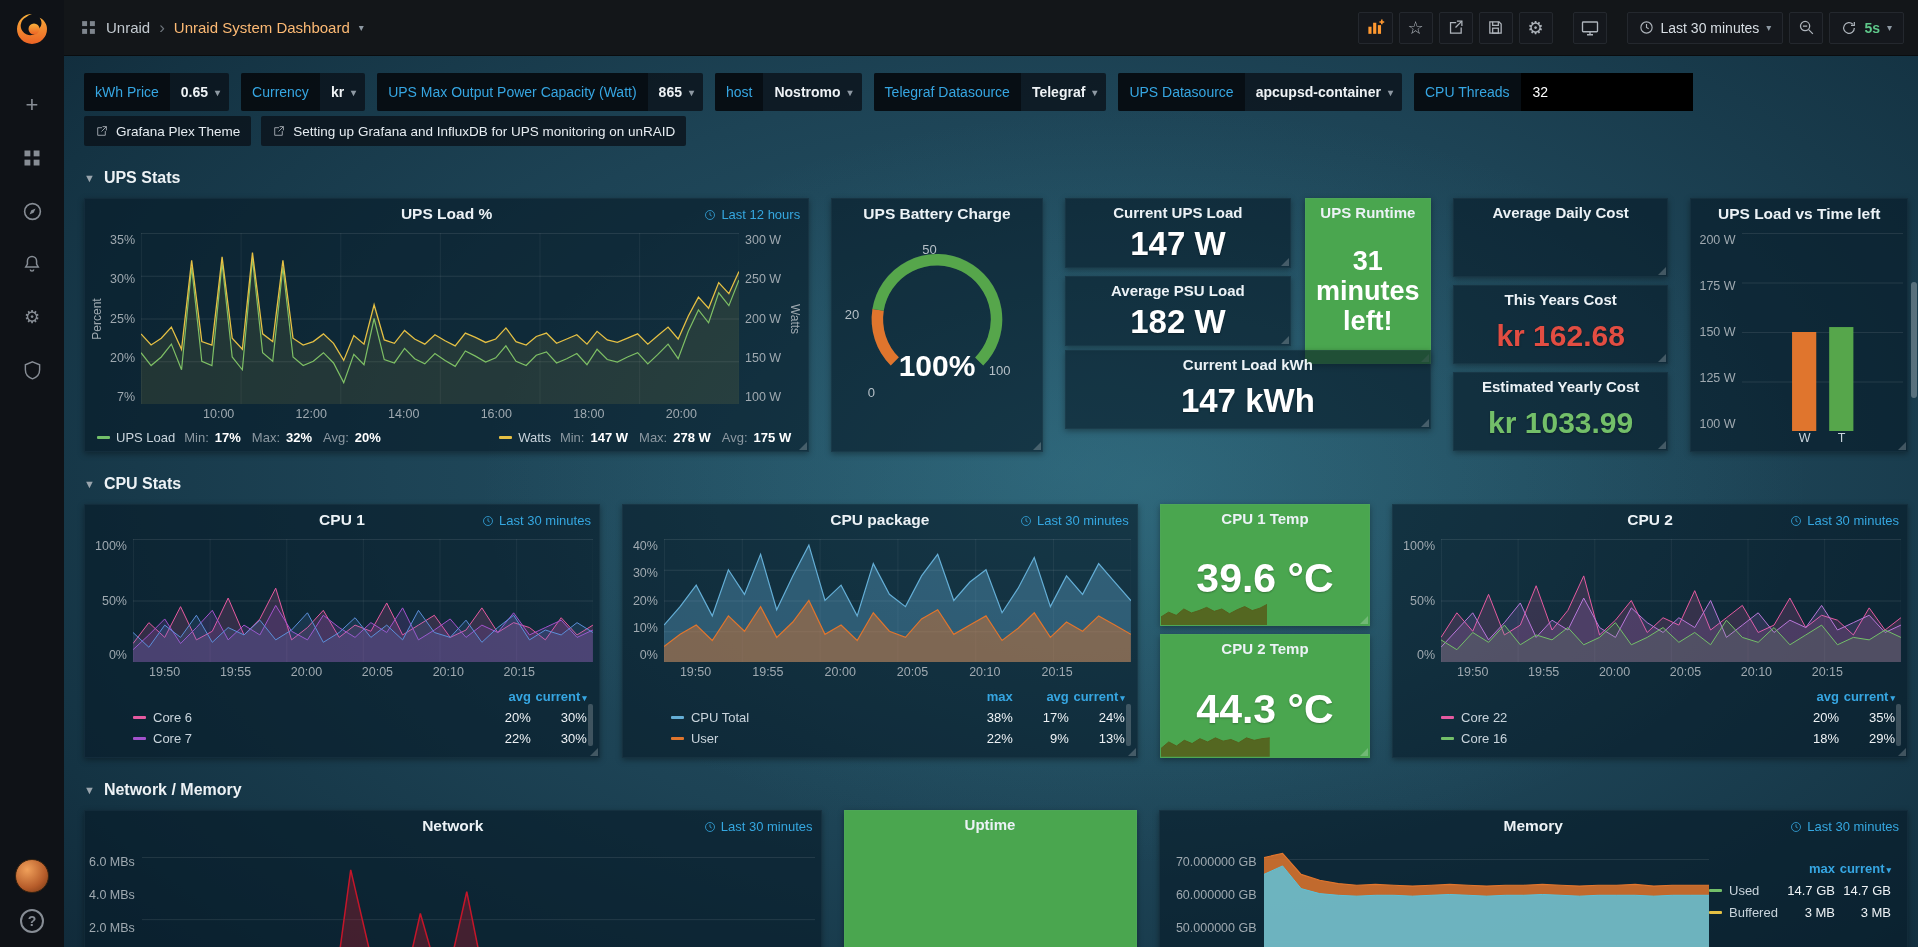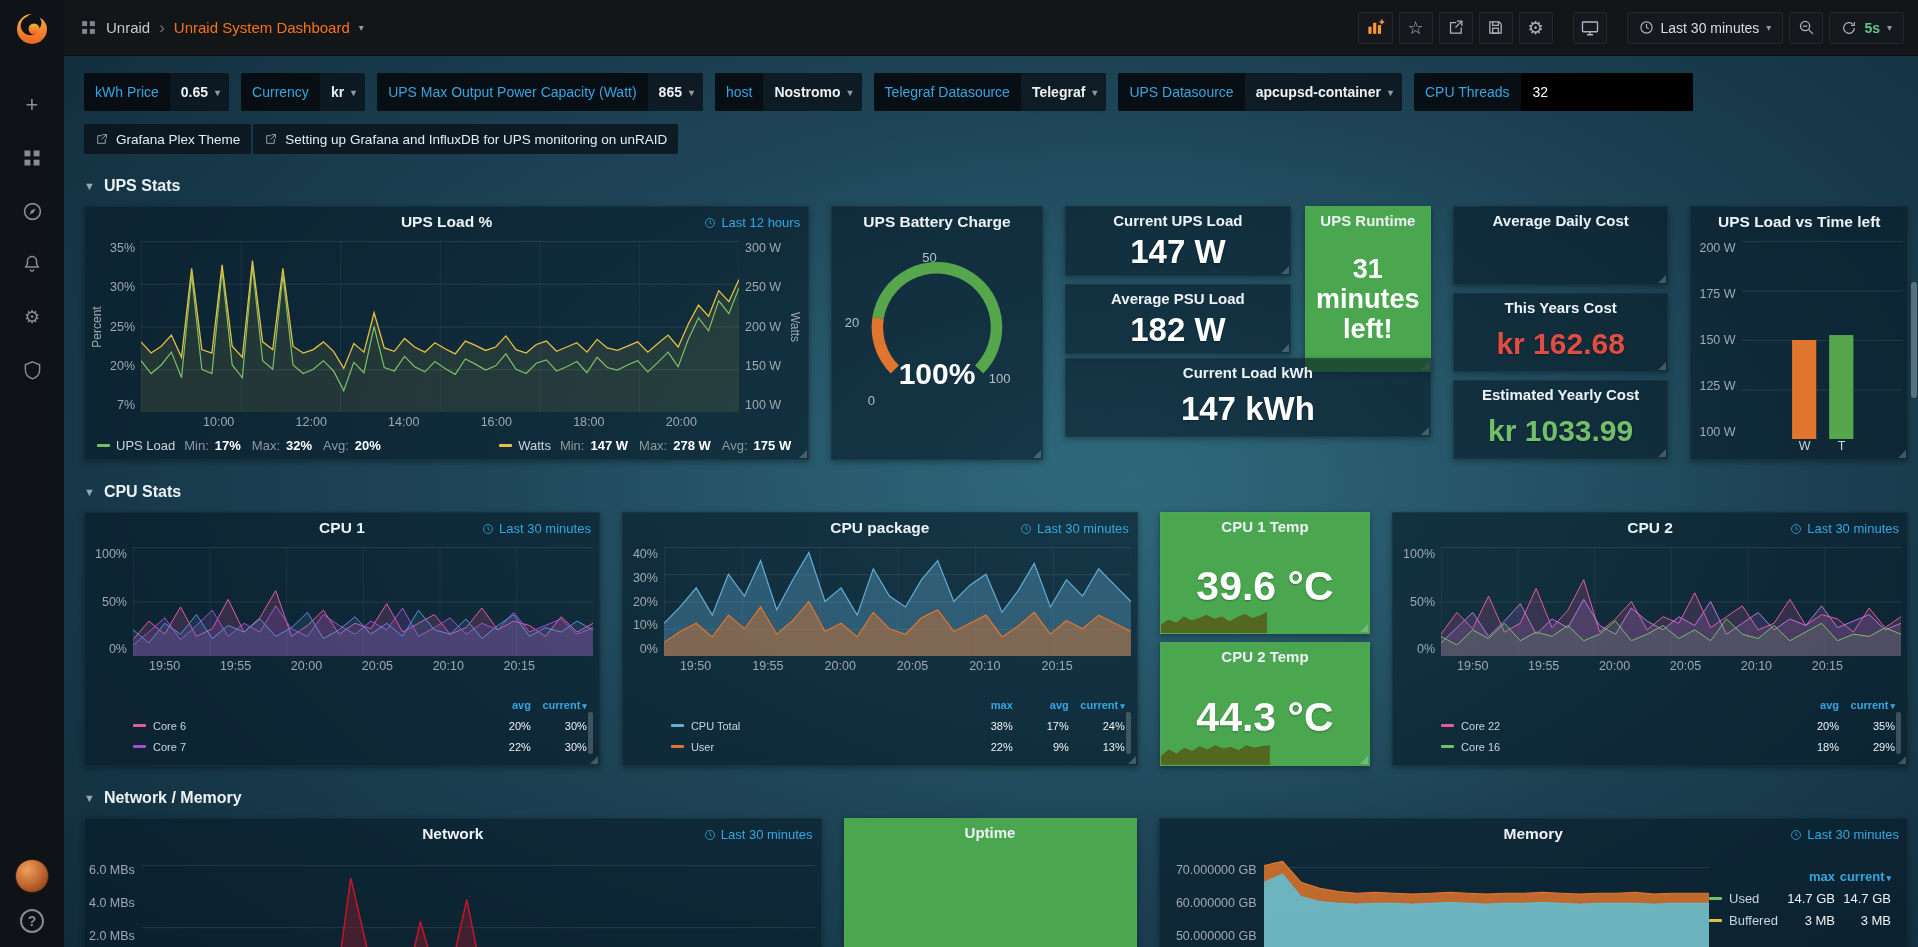--- a/index.html
+++ b/index.html
@@ -14,21 +14,21 @@
 .sicon svg{stroke:#878d95;fill:none;stroke-width:1.8}
 .side-bottom{margin-top:auto;display:flex;flex-direction:column;align-items:center;gap:16px}
 .avatar{width:34px;height:34px;border-radius:50%;background:radial-gradient(circle at 35% 30%,#f0a05a,#b65c2a 60%,#6e3312);border:1px solid #3a2410;cursor:pointer}
 .help{width:24px;height:24px;border:2px solid #878d95;border-radius:50%;color:#878d95;font-size:14px;font-weight:bold}
 
 
 .navbar{position:fixed;left:0;top:0;right:0;height:56px;background:#131619;border-bottom:1px solid #0a0c0e;z-index:30;display:flex;align-items:center;padding:0 14px 0 80px}
 .crumbs{display:flex;align-items:center;gap:9px;font-size:15px}
 .crumb-root{color:#c2c9cf;cursor:pointer}
 .crumb-sep{color:#6d747b;font-size:17px}
-.crumb-cur{color:#f97316;cursor:pointer}
+.crumb-cur{color:#fdba74;cursor:pointer}
 .caret{color:#8e99a3;font-size:10px}
 .nav-actions{display:flex;gap:6px;margin-left:auto;align-items:center}
 .nbtn{height:32px;min-width:34px;display:flex;align-items:center;justify-content:center;gap:7px;background:#15181d;border:1px solid #24282e;border-radius:2px;color:#aeb4bb;font-size:14px;padding:0 7px}
 .nbtn svg{stroke:#aeb4bb;fill:none;stroke-width:1.8}
 .nbtn.wide{padding:0 11px;color:#d8dee4}
 .gap{margin-left:14px}
 .refresh-int{color:#5fc88a;font-weight:bold}
 .star-glyph{font-size:18px;line-height:1}
 .gear-glyph{font-size:18px;line-height:1}
 
@@ -38,21 +38,21 @@
  radial-gradient(ellipse 950px 540px at 1080px 430px, rgba(70,150,168,.30), transparent 70%),
  radial-gradient(ellipse 1500px 860px at 54% 46%, #26566a 0%, #1d4355 45%, #143343 75%, #0e2231 100%);}
 .vscroll{position:fixed;right:1px;top:282px;width:6px;height:116px;background:rgba(255,255,255,.28);border-radius:3px;z-index:50}
 
 
 .vars{display:flex;gap:12px;align-items:center;height:40px}
 .var{display:flex;align-items:center;height:38px;background:rgba(10,17,24,.78);border-radius:2px;cursor:pointer}
 .var-label{color:#36a6e2;font-size:14px;padding:0 11px;height:100%;display:flex;align-items:center;background:rgba(6,11,16,.8);border-radius:2px 0 0 2px}
 .var-value{color:#eef2f5;font-weight:bold;font-size:14px;padding:0 9px 0 11px;display:flex;align-items:center;gap:7px}
 .var-input{background:#000;color:#fff;border:none;height:38px;width:172px;padding:0 12px;font-size:14px;font-family:inherit}
-.links{display:flex;gap:2px;margin-top:12px;height:30px}
+.links{display:flex;gap:10px;margin-top:4px;height:30px}
 .linkbtn{display:flex;align-items:center;gap:8px;background:rgba(10,17,24,.78);color:#e6ecf1;font-size:13.5px;padding:0 11px;border-radius:2px}
 .linkbtn svg{stroke:#aeb4bb;fill:none;stroke-width:1.6}
 
 
 .rowhdr{display:flex;align-items:center;gap:9px;color:#edf2f5;font-weight:bold;font-size:16px;height:28px;margin:18px 0 6px;cursor:pointer}
 .rowhdr .chev{color:#9aa5ad;font-size:11px}
 .prow{display:flex;gap:22px}
 
 
 .panel{position:relative;background:rgba(7,26,39,.62);border:1px solid rgba(130,190,210,.06);box-shadow:0 2px 6px rgba(0,0,0,.35);display:flex;flex-direction:column}
@@ -76,21 +76,21 @@
 .axis-title.r span{transform:rotate(90deg)}
 .pad-ups{padding:0 42px 0 62px}
 .pad-cpu{padding:0 58px 0 16px}
 .gridv{background-image:linear-gradient(to right,rgba(255,255,255,.05) 1px,transparent 1px),linear-gradient(rgba(255,255,255,.09) 1px,transparent 1px);background-size:16.66% 100%,100% 25%}
 .grid3{background-image:linear-gradient(to right,rgba(255,255,255,.05) 1px,transparent 1px),linear-gradient(rgba(255,255,255,.09) 1px,transparent 1px);background-size:16.66% 100%,100% 50%}
 .gridnet{background-image:linear-gradient(rgba(255,255,255,.09) 1px,transparent 1px);background-size:100% 28.5%;background-position:0 12px}
 .gridmem{background-image:linear-gradient(rgba(255,255,255,.09) 1px,transparent 1px);background-size:100% 38%;background-position:0 14px}
 .gridbar{background-image:linear-gradient(rgba(255,255,255,.09) 1px,transparent 1px);background-size:100% 25%}
 
 
-.lg{position:relative;margin:18px 12px 8px 48px;font-size:11px}
+.lg{position:relative;margin:4px 12px 8px 48px;font-size:13px}
 .lg-row{display:flex;align-items:center;height:21px}
 .lg-name{flex:1;display:flex;align-items:center;gap:7px;color:#c9d4dc;cursor:pointer}
 .lg-name i{width:13px;height:3px;border-radius:1px;display:inline-block}
 .lg-col{width:56px;text-align:right;color:#eef2f5}
 .lg-colhead{color:#36a6e2;font-weight:bold;cursor:pointer}
 .lg-head .lg-name{visibility:hidden}
 .sorted::after{content:"▾";font-size:9px;margin-left:2px}
 .lg-scroll{position:absolute;right:-6px;top:18px;width:5px;height:42px;background:rgba(255,255,255,.2);border-radius:2px}
 .lg-side{width:192px;padding:12px 10px 0 0;font-size:13px}
 .lg-side .lg-row{height:22px}

